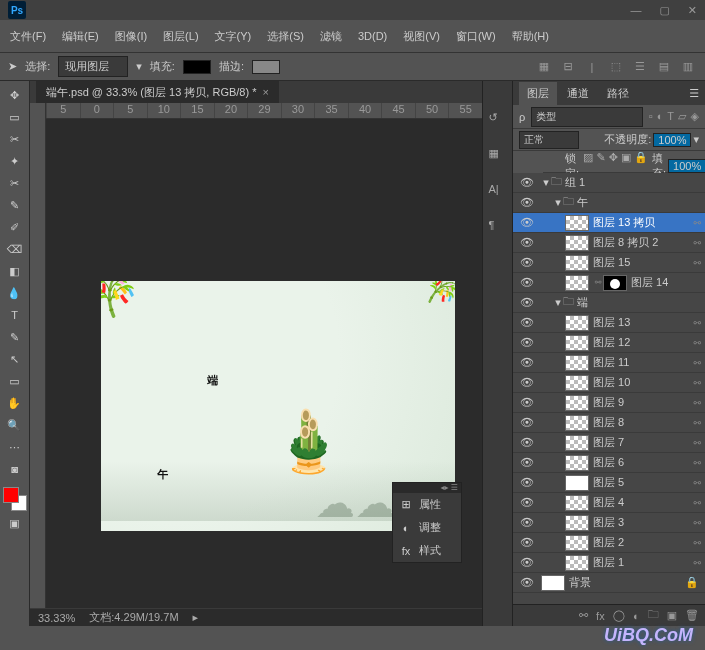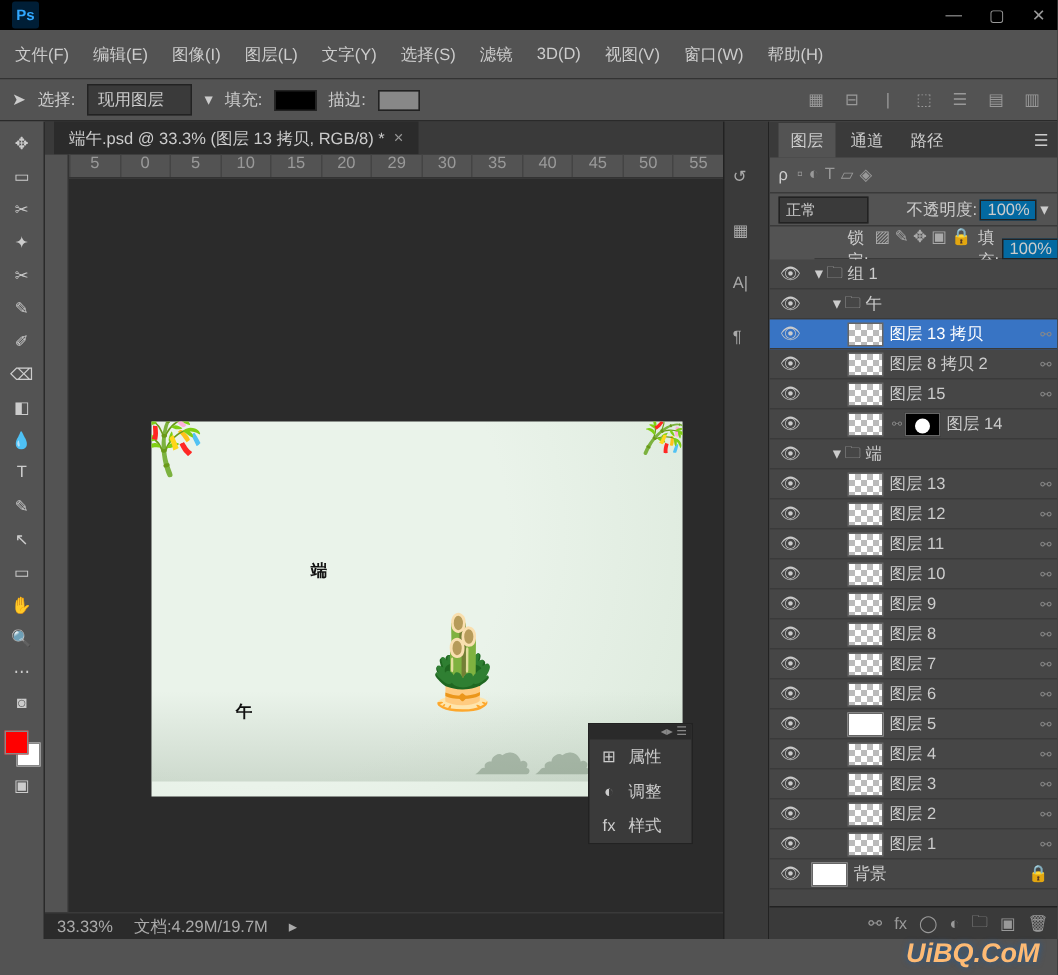--- a/index.html
+++ b/index.html
@@ -1,19 +1,19 @@
 <!DOCTYPE html>
 <html><head>
 <meta charset="utf-8">
 <style>
 * { margin: 0; padding: 0; box-sizing: border-box; font-family: "Microsoft YaHei", Arial, sans-serif; font-size: 11px; }
 body { width: 705px; height: 650px; background: #535353; color: #ccc; overflow: hidden; position: relative; }
 
 
-.titlebar { height: 20px; background: #000000; display: flex; align-items: center; padding: 0 8px; }
+.titlebar { height: 20px; background: #404040; display: flex; align-items: center; padding: 0 8px; }
 .ps-logo { width: 18px; height: 18px; background: #001e36; color: #31a8ff; display: flex; align-items: center; justify-content: center; font-weight: bold; font-size: 10px; border-radius: 2px; margin-right: 8px; }
 .win-controls { margin-left: auto; display: flex; gap: 18px; color: #999; }
 .win-btn { cursor: pointer; }
 
 
 .menubar { height: 33px; background: #535353; display: flex; align-items: center; padding: 0 4px; gap: 4px; border-bottom: 1px solid #333; }
 .menu-item { padding: 2px 6px; cursor: pointer; font-size: 11px; }
 
 
 .opts-bar { height: 28px; background: #535353; display: flex; align-items: center; padding: 0 8px; gap: 8px; border-bottom: 1px solid #2a2a2a; }
@@ -93,21 +93,21 @@
 .thumb.white { background: #fff; }
 .mask-thumb { width: 24px; height: 16px; background: #000; border: 1px solid #666; margin-right: 4px; flex-shrink: 0; position: relative; }
 .mask-thumb::after { content: ""; position: absolute; left: 6px; top: 3px; width: 10px; height: 10px; background: #fff; border-radius: 50%; }
 .link-glyph { width: 10px; text-align: center; font-size: 8px; color: #888; }
 .lname { flex: 1; white-space: nowrap; overflow: hidden; }
 .chain { color: #888; font-size: 9px; margin-left: 4px; margin-right: 4px; }
 .lock-ic { margin-right: 6px; color: #aaa; }
 
 .layer-footer { height: 22px; background: #3a3a3a; border-top: 1px solid #222; display: flex; align-items: center; justify-content: flex-end; padding: 0 6px; gap: 8px; color: #999; font-size: 11px; }
 
-.watermark { position: absolute; bottom: 4px; right: 12px; font-size: 18px; font-weight: bold; font-style: italic; color: #fdba74; text-shadow: 0 0 4px rgba(0,100,200,0.6); pointer-events: none; }
+.watermark { position: absolute; bottom: 4px; right: 12px; font-size: 18px; font-weight: bold; font-style: italic; color: #c4b5fd; text-shadow: 0 0 4px rgba(0,100,200,0.6); pointer-events: none; }
 
 
 .layers::-webkit-scrollbar { width: 12px; }
 .layers::-webkit-scrollbar-track { background: #3a3a3a; }
 .layers::-webkit-scrollbar-thumb { background: #666; border-radius: 4px; }
 </style>
 </head>
 <body>
 
 <div class="titlebar">
@@ -255,20 +255,21 @@
   <div class="panels">
     <div class="panel-tabs" id="panel-tabs">
         <span class="ptab active">图层</span>
         <span class="ptab">通道</span>
         <span class="ptab">路径</span>
         <span style="margin-left: auto; padding-right: 6px;">☰</span>
       </div>
 
     <div class="filter-row">
       <span>ρ</span>
+      <span class="filter-select">类型</span>
       <div class="filter-icons">
         <span>▫</span>
         <span>◐</span>
         <span>T</span>
         <span>▱</span>
         <span>◈</span>
       </div>
     </div>
 
     <div class="blend-row">

